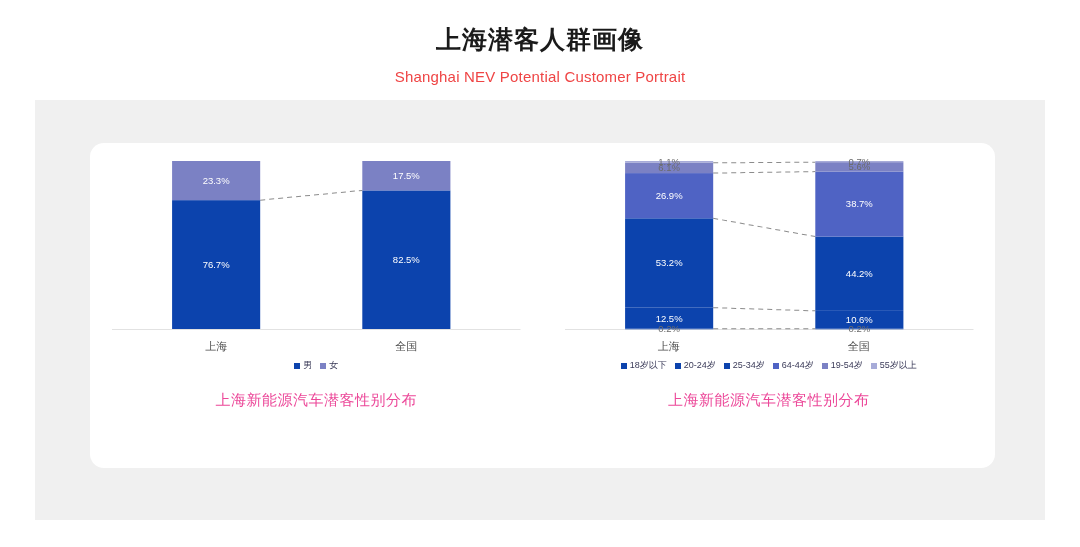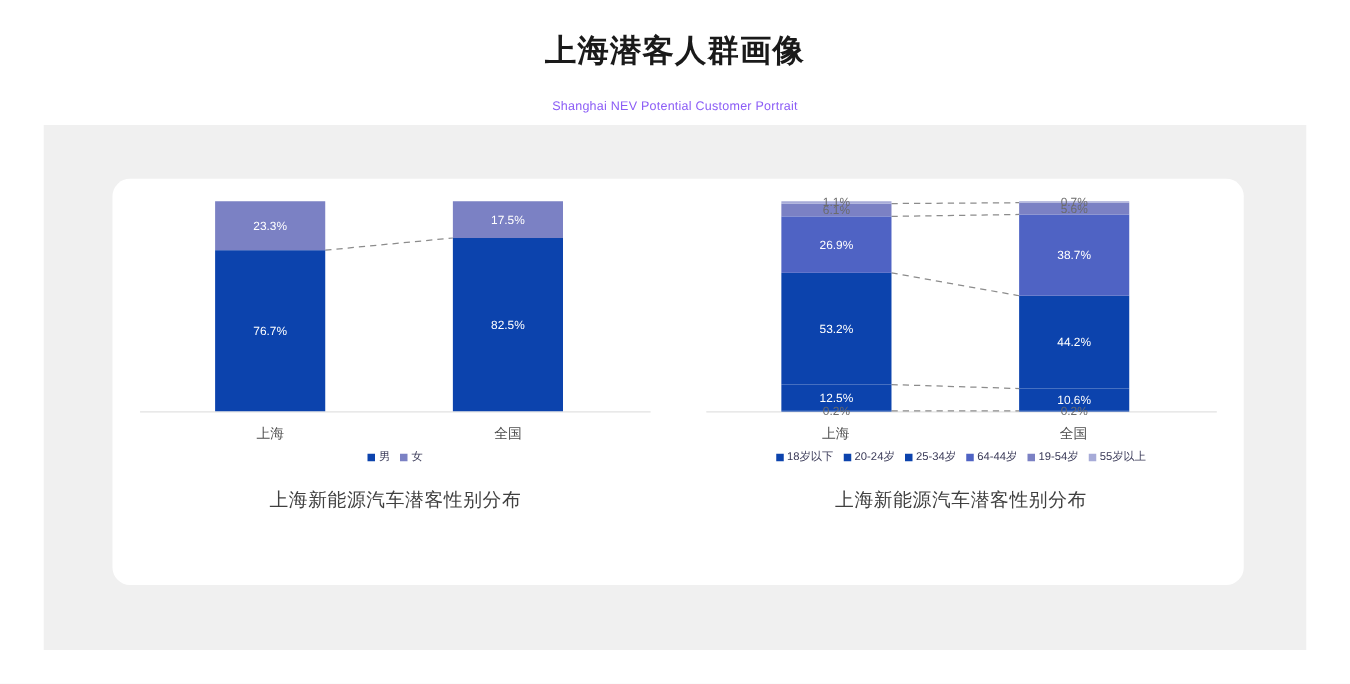--- a/index.html
+++ b/index.html
@@ -24,26 +24,27 @@
     text-align: center;
   }
   .main-title {
     margin: 0;
     padding-top: 26px;
     font-size: 25px;
     font-weight: bold;
     color: #1a1a1a;
     letter-spacing: 1px;
     line-height: 1.25;
+    font-family: Liberation Mono, monospace;
   }
   .sub-title {
-    margin: 16px;
+    margin: 4px;
     padding-top: 7px;
-    font-size: 10px;
-    color: #8b5cf6;
+    font-size: 15px;
+    color: #ef4444;
     font-weight: normal;
     letter-spacing: 0.2px;
   }
 
   
   .outer-panel {
     position: absolute;
     left: 35px;
     top: 100px;
     width: 1010px;
@@ -134,21 +135,21 @@
     line-height: 1;
   }
 
   .caption {
     position: absolute;
     top: 248px;
     left: 0;
     width: 100%;
     text-align: center;
     font-size: 15px;
-    color: #404040;
+    color: #ec4899;
     letter-spacing: 0.5px;
   }
 
   .seg-label {
     font-size: 9.5px;
     font-family: "Liberation Sans", "DejaVu Sans", sans-serif;
   }
   .seg-label-light { fill: #ffffff; }
   .seg-label-dark  { fill: #6b6b6b; }
   .baseline { stroke: #e2e2e2; stroke-width: 1; }

